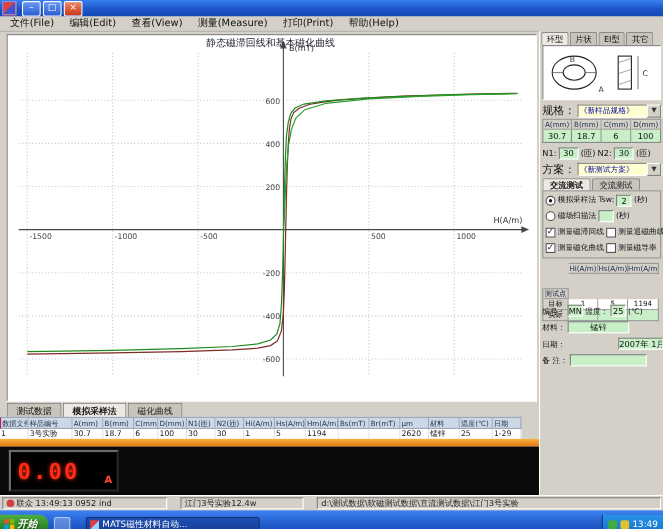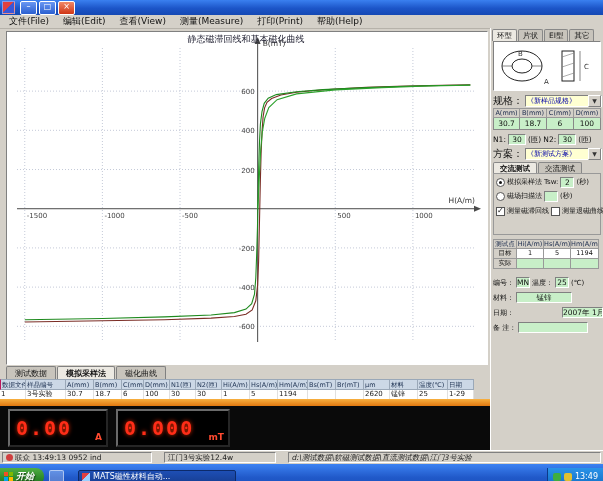--- a/index.html
+++ b/index.html
@@ -111,21 +111,21 @@
   .f-id{top:248px;} .f-mat{top:263px;} .f-date{top:278px;gap:48px;} .f-note{top:293px;}
   .abtns{position:absolute;left:2px;bottom:5px;width:109px;display:flex;gap:2px;}
   .btn3{flex:1;height:14px;background:#d4d0c8;border:1px solid;border-color:#fff #666 #666 #fff;
         font-size:7px;text-align:center;line-height:13px;overflow:hidden;white-space:nowrap;}
 
   
   .statusbar{position:absolute;left:0;top:450px;width:603px;height:14px;background:#d4d0c8;border-top:1px solid #fff;
              display:flex;gap:12px;padding:1px 2px;box-sizing:border-box;}
   .sb-seg{border:1px solid;border-color:#808080 #fff #fff #808080;height:11px;line-height:10px;font-size:7.5px;
           padding:0 3px;overflow:hidden;white-space:nowrap;color:#222;display:flex;align-items:center;gap:2px;box-sizing:border-box;}
-  .sb-1{width:150px;} .sb-2{width:112px;} .sb-3{flex:1;font-style:italic;}
+  .sb-1{width:150px;} .sb-2{width:112px;} .sb-3{flex:1;}
   .sb-dot{width:7px;height:7px;border-radius:50%;background:#d04040;flex:0 0 auto;}
 
   
   .taskbar{position:absolute;left:0;top:464px;width:603px;height:25px;
            background:linear-gradient(180deg,#3c82f2 0%,#2058c8 55%,#1c50bc 100%);display:flex;align-items:center;}
   .start-btn{height:17px;width:44px;background:linear-gradient(180deg,#4fae44,#2e8a28 60%,#247020);
              border-radius:0 8px 8px 0;color:#fff;font-weight:bold;font-style:italic;font-size:9px;
              display:flex;align-items:center;gap:3px;padding-left:4px;box-sizing:border-box;text-shadow:1px 1px 1px rgba(0,0,0,.5);}
   .win-flag{width:9px;height:9px;display:grid;grid-template-columns:1fr 1fr;grid-template-rows:1fr 1fr;gap:1px;flex:0 0 auto;}
   .win-flag span{display:block;}
@@ -243,24 +243,20 @@
         <div class="rt-cell" style="width: 26px;">1-29</div>
       </div>
   </div>
   <div class="progress-strip"></div>
 
   <div class="ledzone">
     <div class="ledpanel" id="led-current">
       <span class="led-value">0.00</span>
       <span class="led-unit">A</span>
     </div>
-    <div class="ledpanel" id="led-flux">
-      <span class="led-value">0.000</span>
-      <span class="led-unit">mT</span>
-    </div>
   </div>
 
   <div class="rpanel">
     <div class="rtabs" id="sample-tabs">
         <span class="rtab selected">环型</span>
         <span class="rtab">片状</span>
         <span class="rtab">EI型</span>
         <span class="rtab">其它</span>
       </div>
 
@@ -339,25 +335,31 @@
         <span>磁场扫描法</span>
         <span class="gbox mini"></span>
         <span>(秒)</span>
       </div>
       <div class="opt-row" style="top:31px">
         <span class="check on"></span>
         <span>测量磁滞回线</span>
         <span class="check"></span>
         <span>测量退磁曲线</span>
       </div>
+      <div class="opt-row" style="top:45px">
+        <span class="check on"></span>
+        <span>测量磁化曲线</span>
+        <span class="check"></span>
+        <span>测量磁导率</span>
+      </div>
     </div>
 
     <div class="ptable" id="points-table">
         <div class="pt-row pt-head">
-          <div class="pt-cell" style="width: 24px;">测试点</div>
+          <div class="pt-cell" style="width: 24px; margin-top: 23px;">测试点</div>
           <div class="pt-cell" style="width: 27px;">Hi(A/m)</div>
           <div class="pt-cell" style="width: 27px;">Hs(A/m)</div>
           <div class="pt-cell" style="width: 28px;">Hm(A/m)</div>
         </div>
         <div class="pt-row">
           <div class="pt-cell pt-label" style="width: 24px;">目标</div>
           <div class="pt-cell" style="width: 27px;">1</div>
           <div class="pt-cell" style="width: 27px;">5</div>
           <div class="pt-cell" style="width: 28px;">1194</div>
         </div>

